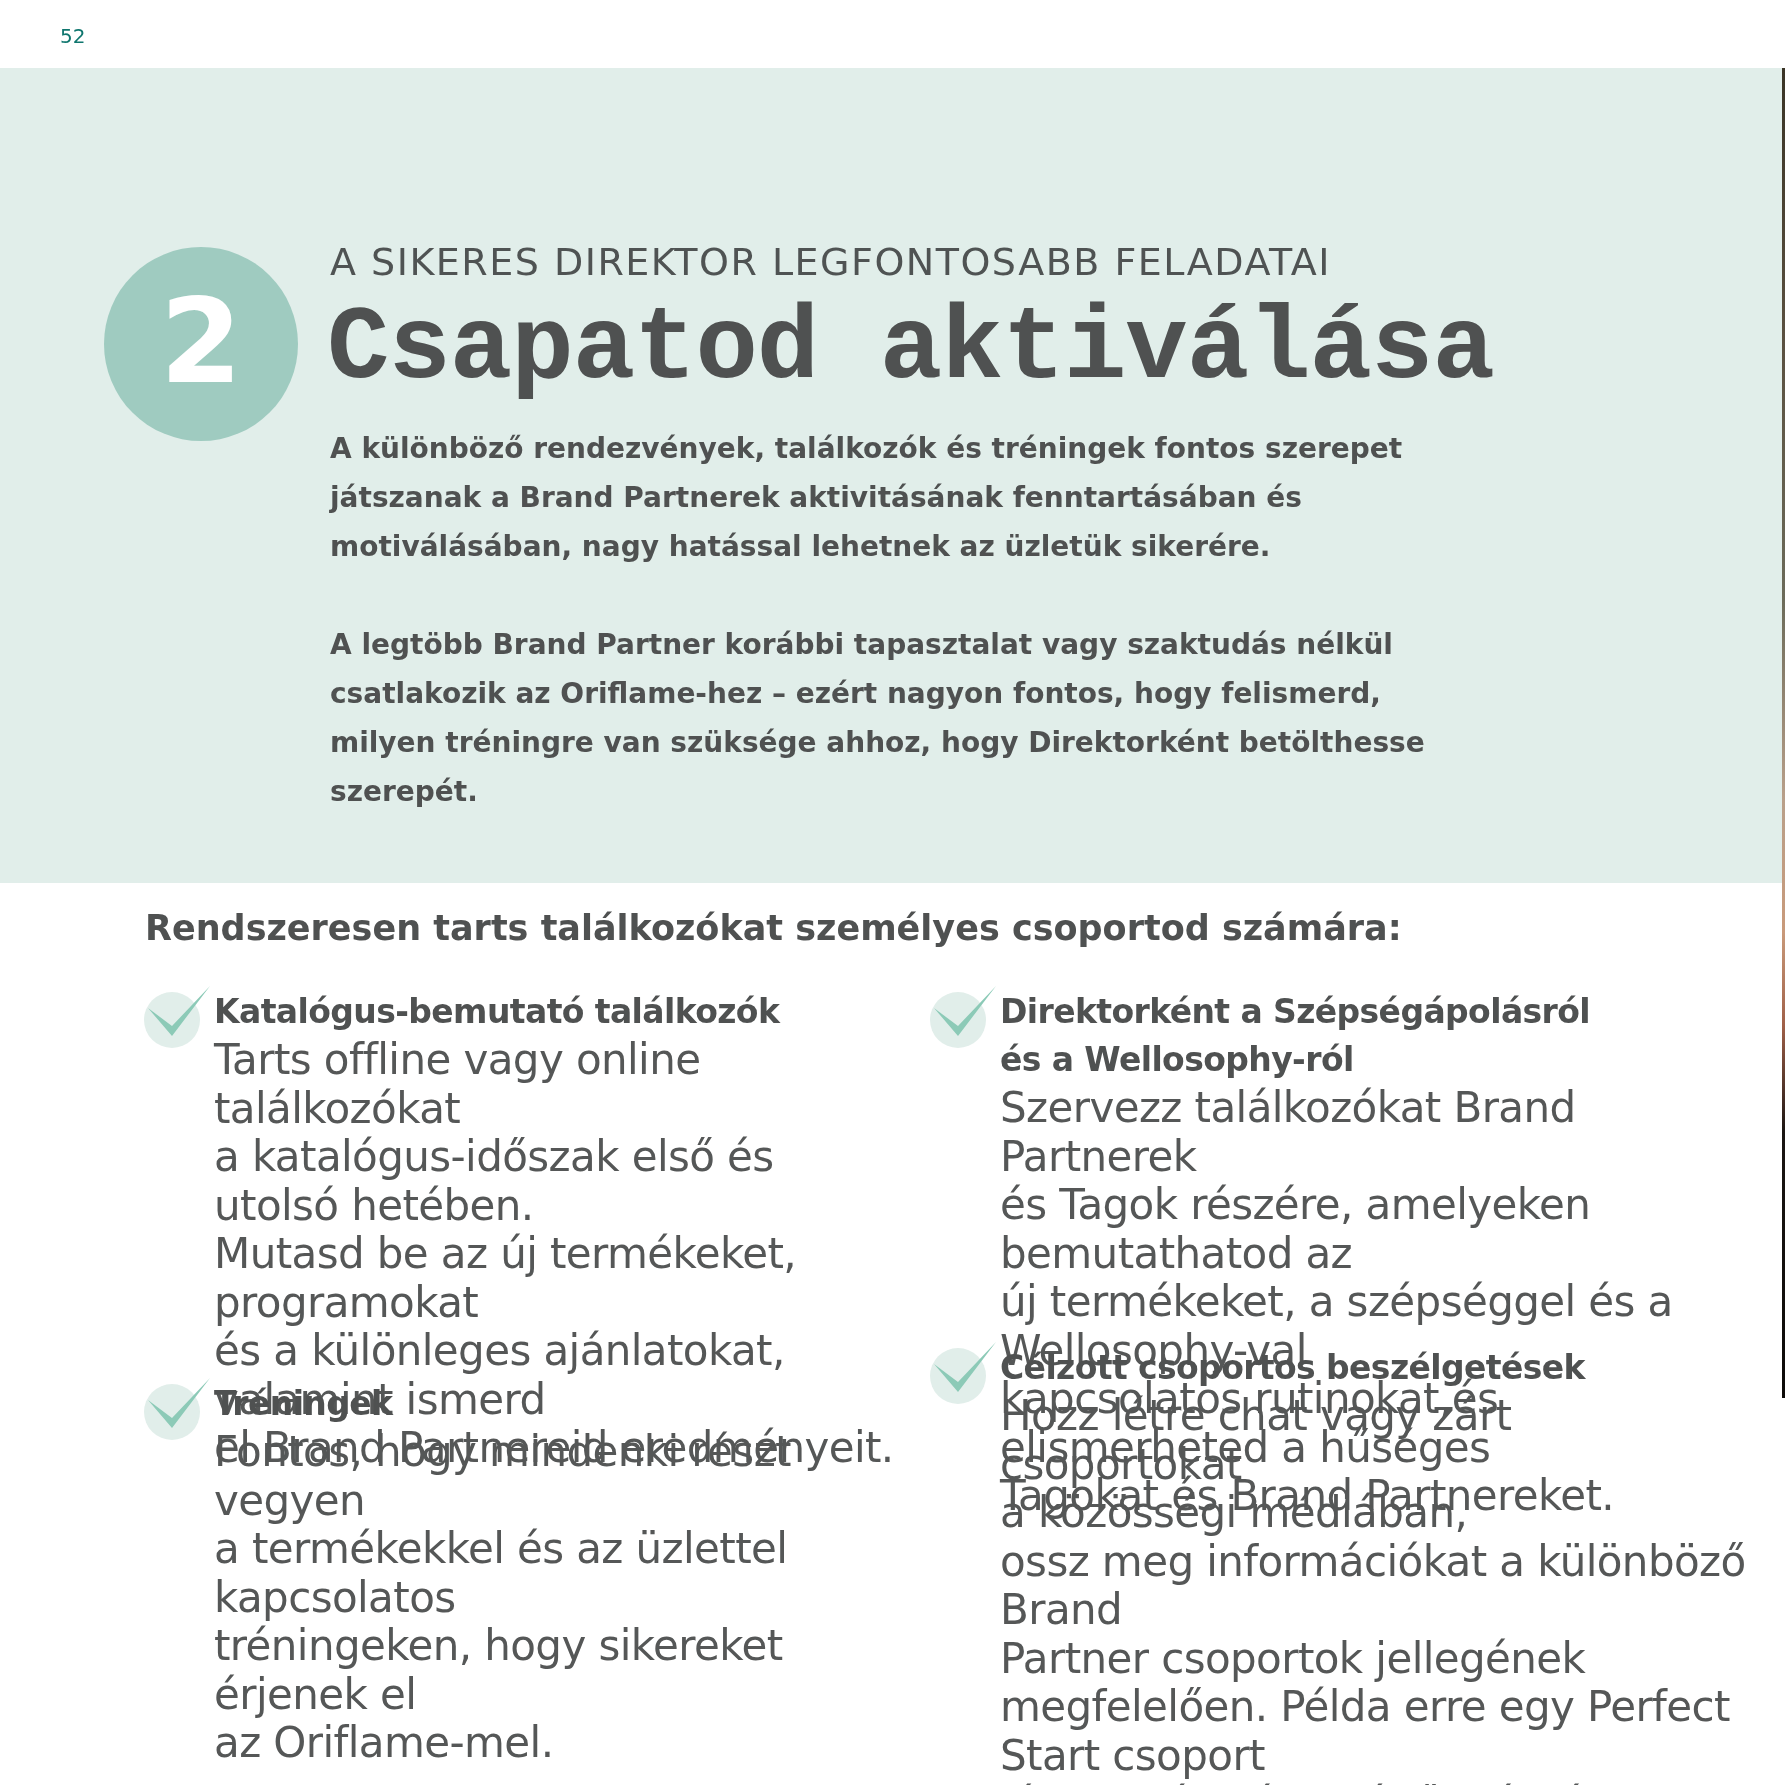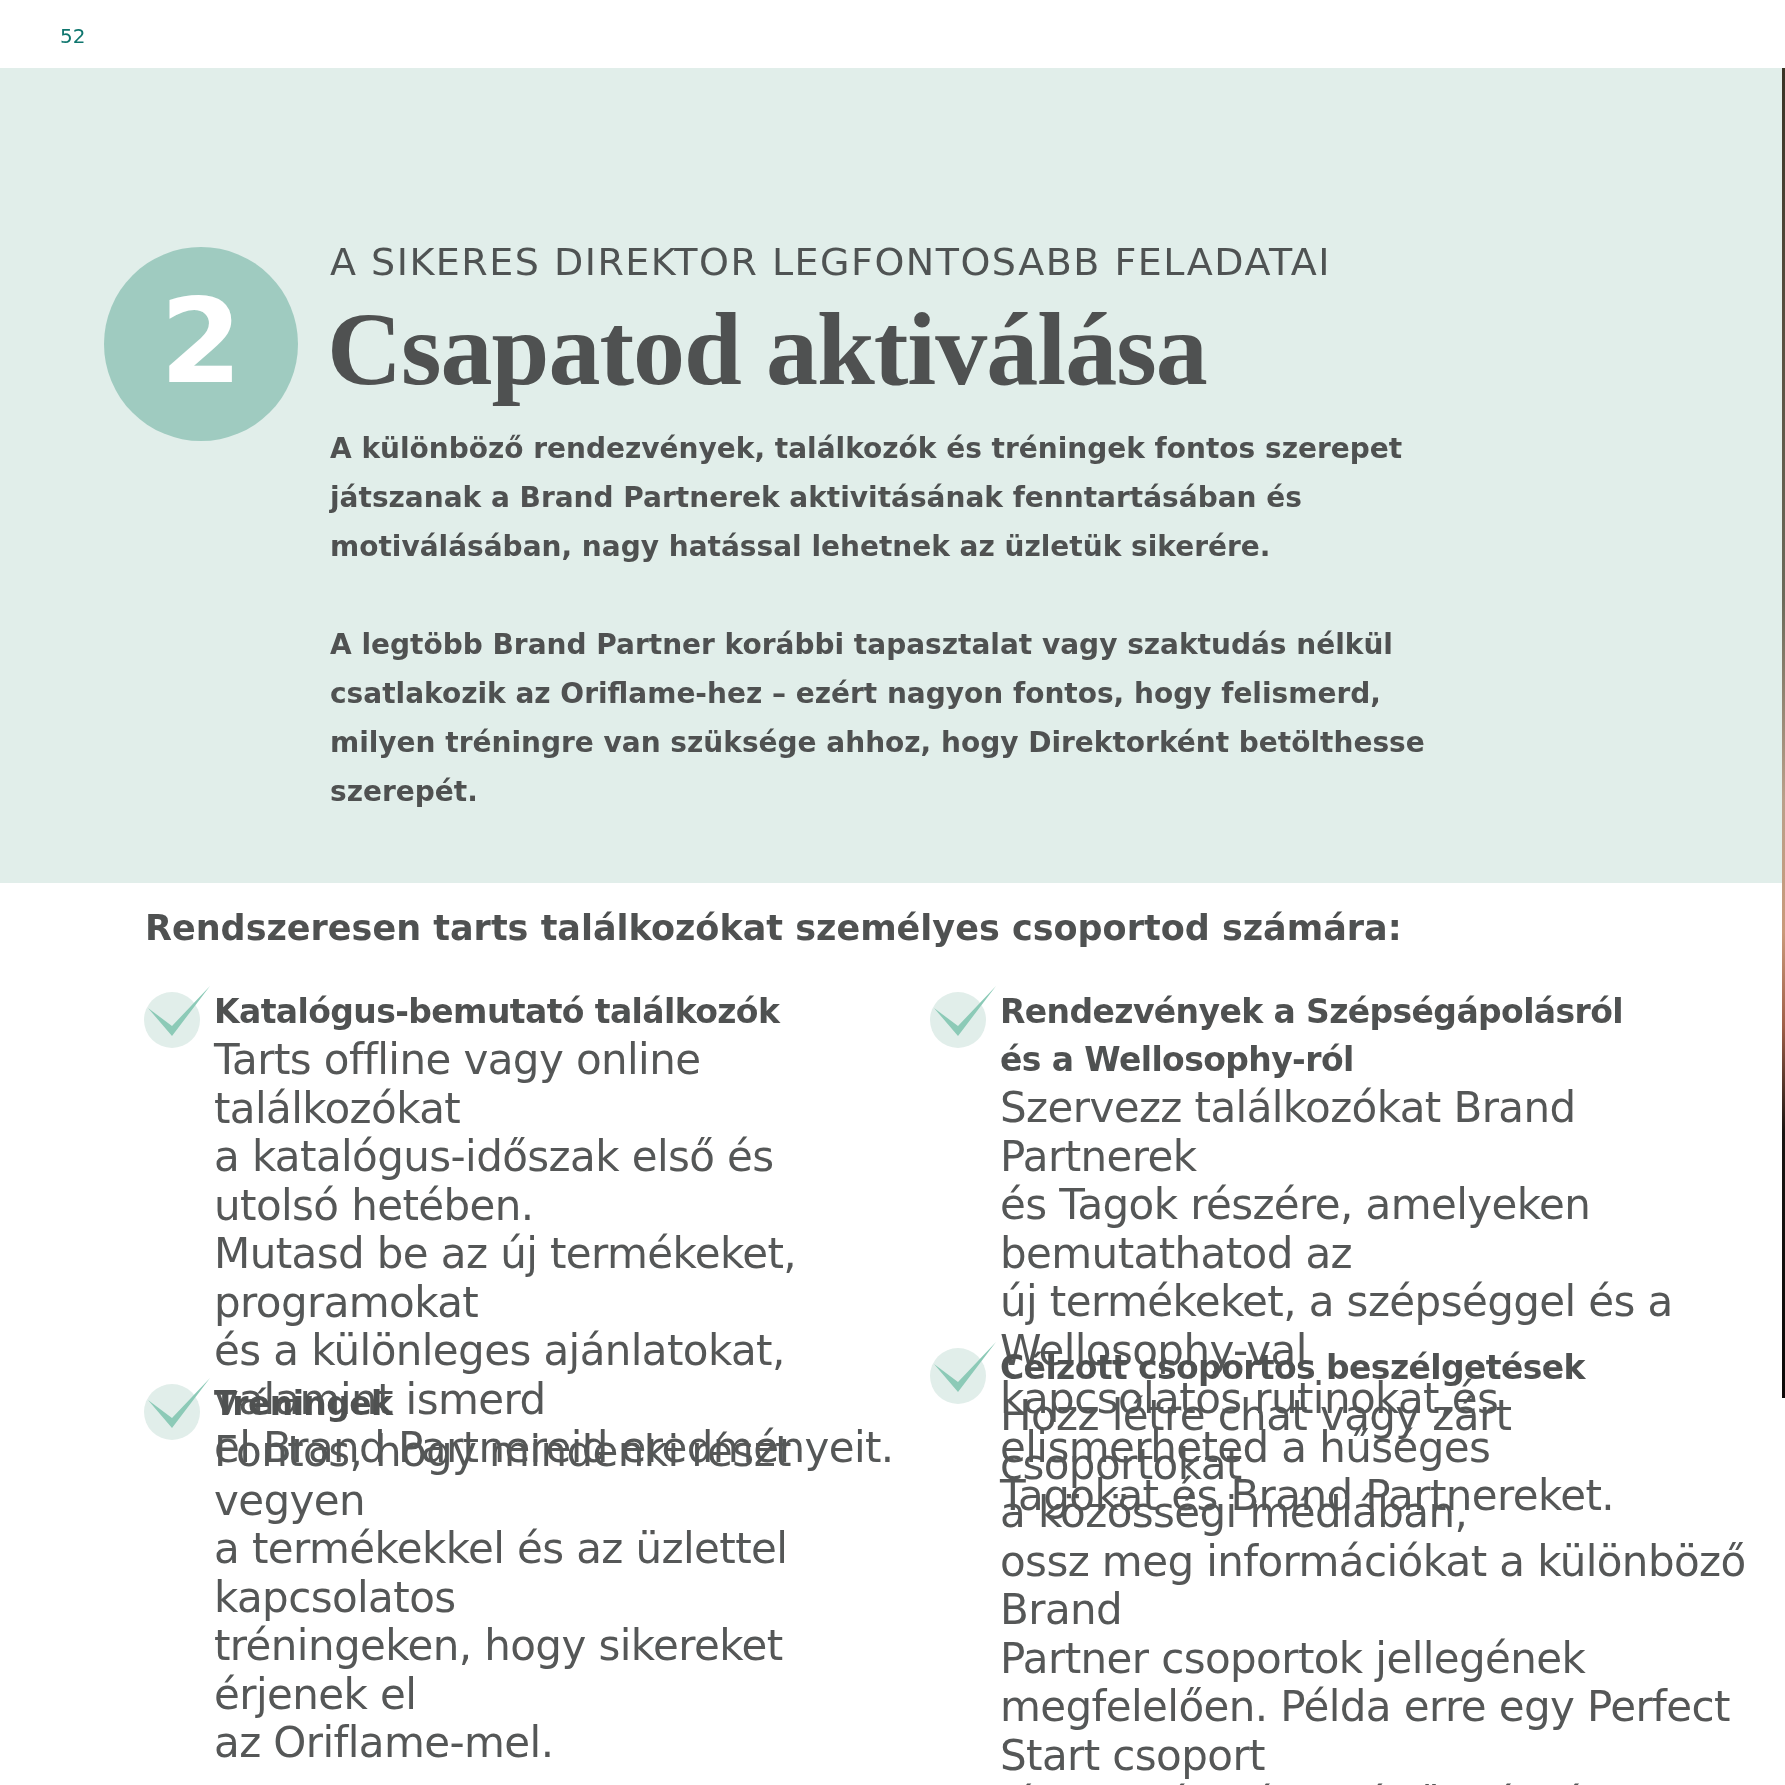--- a/index.html
+++ b/index.html
@@ -32,21 +32,21 @@
     font-family:"DejaVu Sans", sans-serif; margin-top:-6px;
   }
   .eyebrow {
     position:absolute; left:330px; top:240px;
     font-size:38px; letter-spacing:1.5px; color:#4f5353;
     font-family:"DejaVu Sans", sans-serif; font-weight:normal;
   }
   .main-title {
     position:absolute; left:327px; top:292px;
     font-size:104px; font-weight:bold; color:#4f5151; letter-spacing:-1px;
-    font-family:Liberation Serif, serif; line-height:1.1;
+    font-family:Liberation Mono, monospace; line-height:1.1;
   }
   .intro {
     position:absolute; left:330px; top:424px; width:1130px;
     font-size:28px; font-weight:bold; line-height:49px; color:#4f5151;
     font-family:"DejaVu Sans", sans-serif;
   }
   .intro p { margin:0; }
   .intro p + p { margin-top:49px; }
   .section-heading {
     position:absolute; left:145px; top:908px;
@@ -105,21 +105,21 @@
 Mutasd be az új termékeket, programokat
 és a különleges ajánlatokat, valamint ismerd
 el Brand Partnereid eredményeit.</div>
 </div>
 
 <div class="item" id="item-1">
   <svg class="check" viewBox="0 0 70 80">
     <circle cx="30" cy="46" r="28" fill="#e1eeea"></circle>
     <path d="M6 34 L30 62 L68 12 L30 52 Z" fill="#8ccab7"></path>
   </svg>
-  <h3>Rendezvények a Szépségápolásról
+  <h3>Direktorként a Szépségápolásról
 és a Wellosophy-ról</h3>
   <div class="body">Szervezz találkozókat Brand Partnerek
 és Tagok részére, amelyeken bemutathatod az
 új termékeket, a szépséggel és a Wellosophy-val
 kapcsolatos rutinokat,és elismerheted a hűséges
 Tagokat és Brand Partnereket.</div>
 </div>
 
 <div class="item" id="item-2">
   <svg class="check" viewBox="0 0 70 80">

